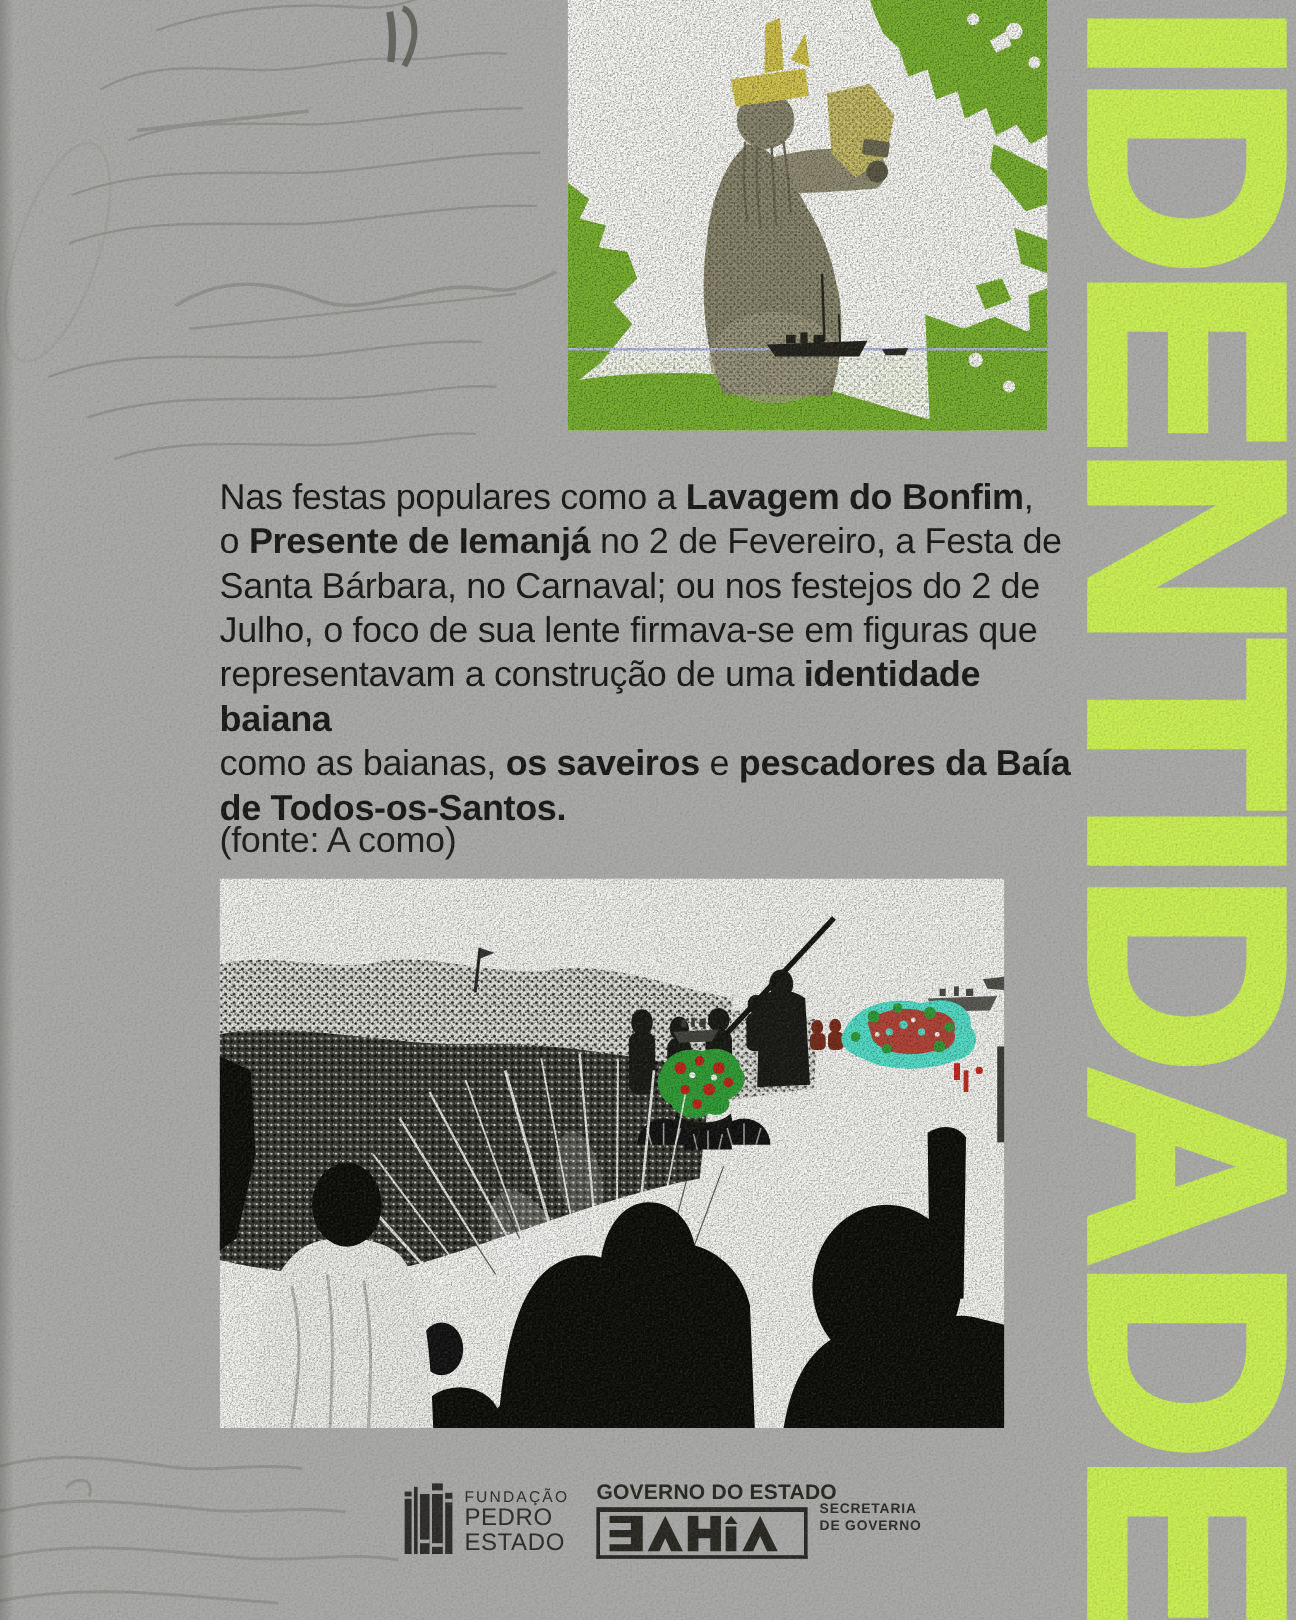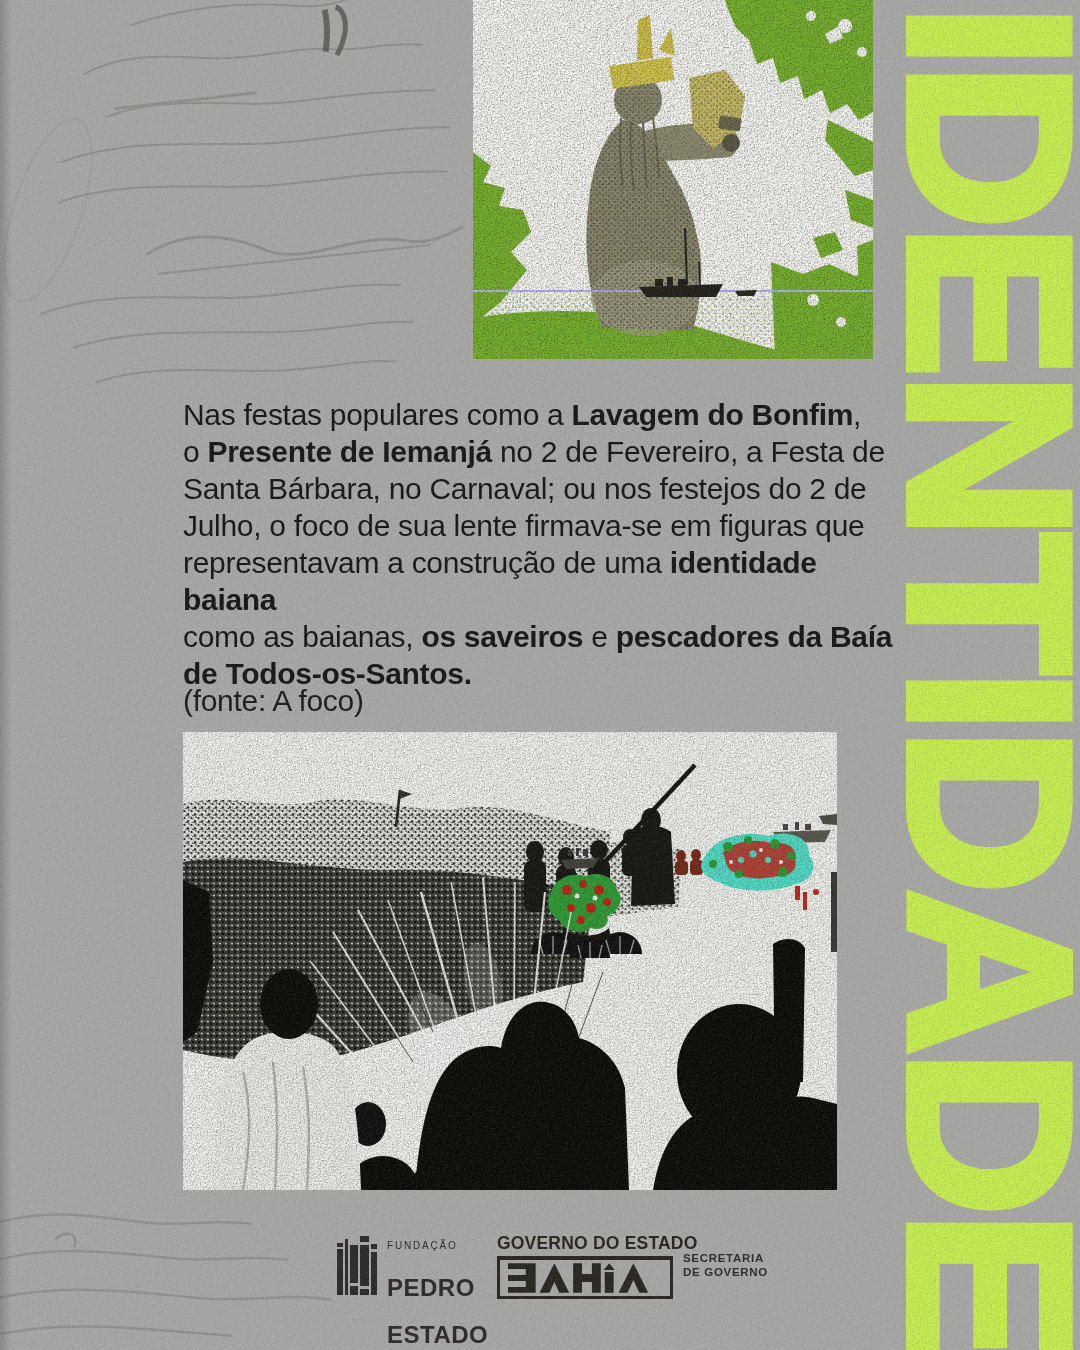--- a/index.html
+++ b/index.html
@@ -20,22 +20,22 @@
   .para b{font-weight:700;}
   .fonte{left:183px;top:684px;font-size:30px;color:#1b1b19;letter-spacing:-0.3px;}
   
   .statue{left:473px;top:0;width:400px;height:359px;}
   .crowd{left:183px;top:732px;width:654px;height:458px;}
   svg{display:block;}
   
   .footer{left:337px;top:1232px;width:460px;height:70px;}
   .pcal{left:0;top:4px;display:flex;gap:9px;color:#2b2a28;}
   .pcal-text{padding-top:4px;}
-  .pcal-small{font-size:10px;letter-spacing:1.8px;font-weight:400;}
-  .pcal-big{font-size:24px;font-weight:700;letter-spacing:.5px;line-height:21px;margin-top:26px;}
+  .pcal-small{font-size:13px;letter-spacing:1.8px;font-weight:400;}
+  .pcal-big{font-size:20px;font-weight:400;letter-spacing:.5px;line-height:21px;}
   .gov{left:160px;top:1px;width:176px;color:#26251f;}
   .gov-title{font-size:17.5px;font-weight:700;letter-spacing:.2px;white-space:nowrap;}
   .gov-underline{height:4px;background:#26251f;margin-top:2px;}
   .gov-box{margin-top:0;height:36px;border:3px solid #26251f;border-top:none;
     display:flex;align-items:center;justify-content:center;}
   .secretaria{position:absolute;left:186px;top:18px;font-size:11.5px;font-weight:700;
     letter-spacing:.7px;line-height:14px;color:#2b2a28;white-space:nowrap;}
   .sr{position:absolute;width:1px;height:1px;overflow:hidden;clip:rect(0 0 0 0);}
   .noise{left:0;top:0;pointer-events:none;}
 </style>
@@ -297,21 +297,21 @@
 
     <g>
       <path d="M30,458 C28,380 40,330 66,310 C84,296 128,296 148,312 C168,330 176,380 178,458 Z" fill="#f1f1ed"></path>
       <path d="M60,340 C70,380 66,420 60,458 M90,330 C96,380 94,420 92,458 M120,335 C128,380 126,420 124,458" stroke="#b9b9b3" stroke-width="2.5" fill="none"></path>
       <ellipse cx="106" cy="274" rx="28" ry="33" fill="#0b0b08"></ellipse>
     </g>
     <rect width="654" height="458" filter="url(#ndC)" opacity=".3"></rect>
   </svg>
 
   <div class="abs para"><span>Nas festas populares como a </span><b>Lavagem do Bonfim</b><span>,</span><br><span>o </span><b>Presente de Iemanjá</b><span> no 2 de Fevereiro, a Festa de</span><br><span>Santa Bárbara, no Carnaval; ou nos festejos do 2 de</span><br><span>Julho, o foco de sua lente firmava-se em figuras que</span><br><span>representavam a construção de uma </span><b>identidade baiana</b><br><span>como as baianas, </span><b>os saveiros</b><span> e </span><b>pescadores da Baía</b><br><b>de Todos-os-Santos.</b></div>
-  <div class="abs fonte">(fonte: A foco)</div>
+  <div class="abs fonte">(fonte: A como)</div>
 
   <div class="abs footer">
     <div class="abs pcal">
       <svg width="41" height="60" viewBox="0 0 41 60">
         <g fill="#2b2a28">
           <rect x="0" y="13" width="6" height="46"></rect>
           <rect x="0" y="7" width="6" height="4"></rect>
           <rect x="8" y="3" width="3" height="56"></rect>
           <rect x="13" y="9" width="8" height="50"></rect>
           <rect x="23" y="0" width="9" height="59"></rect>

